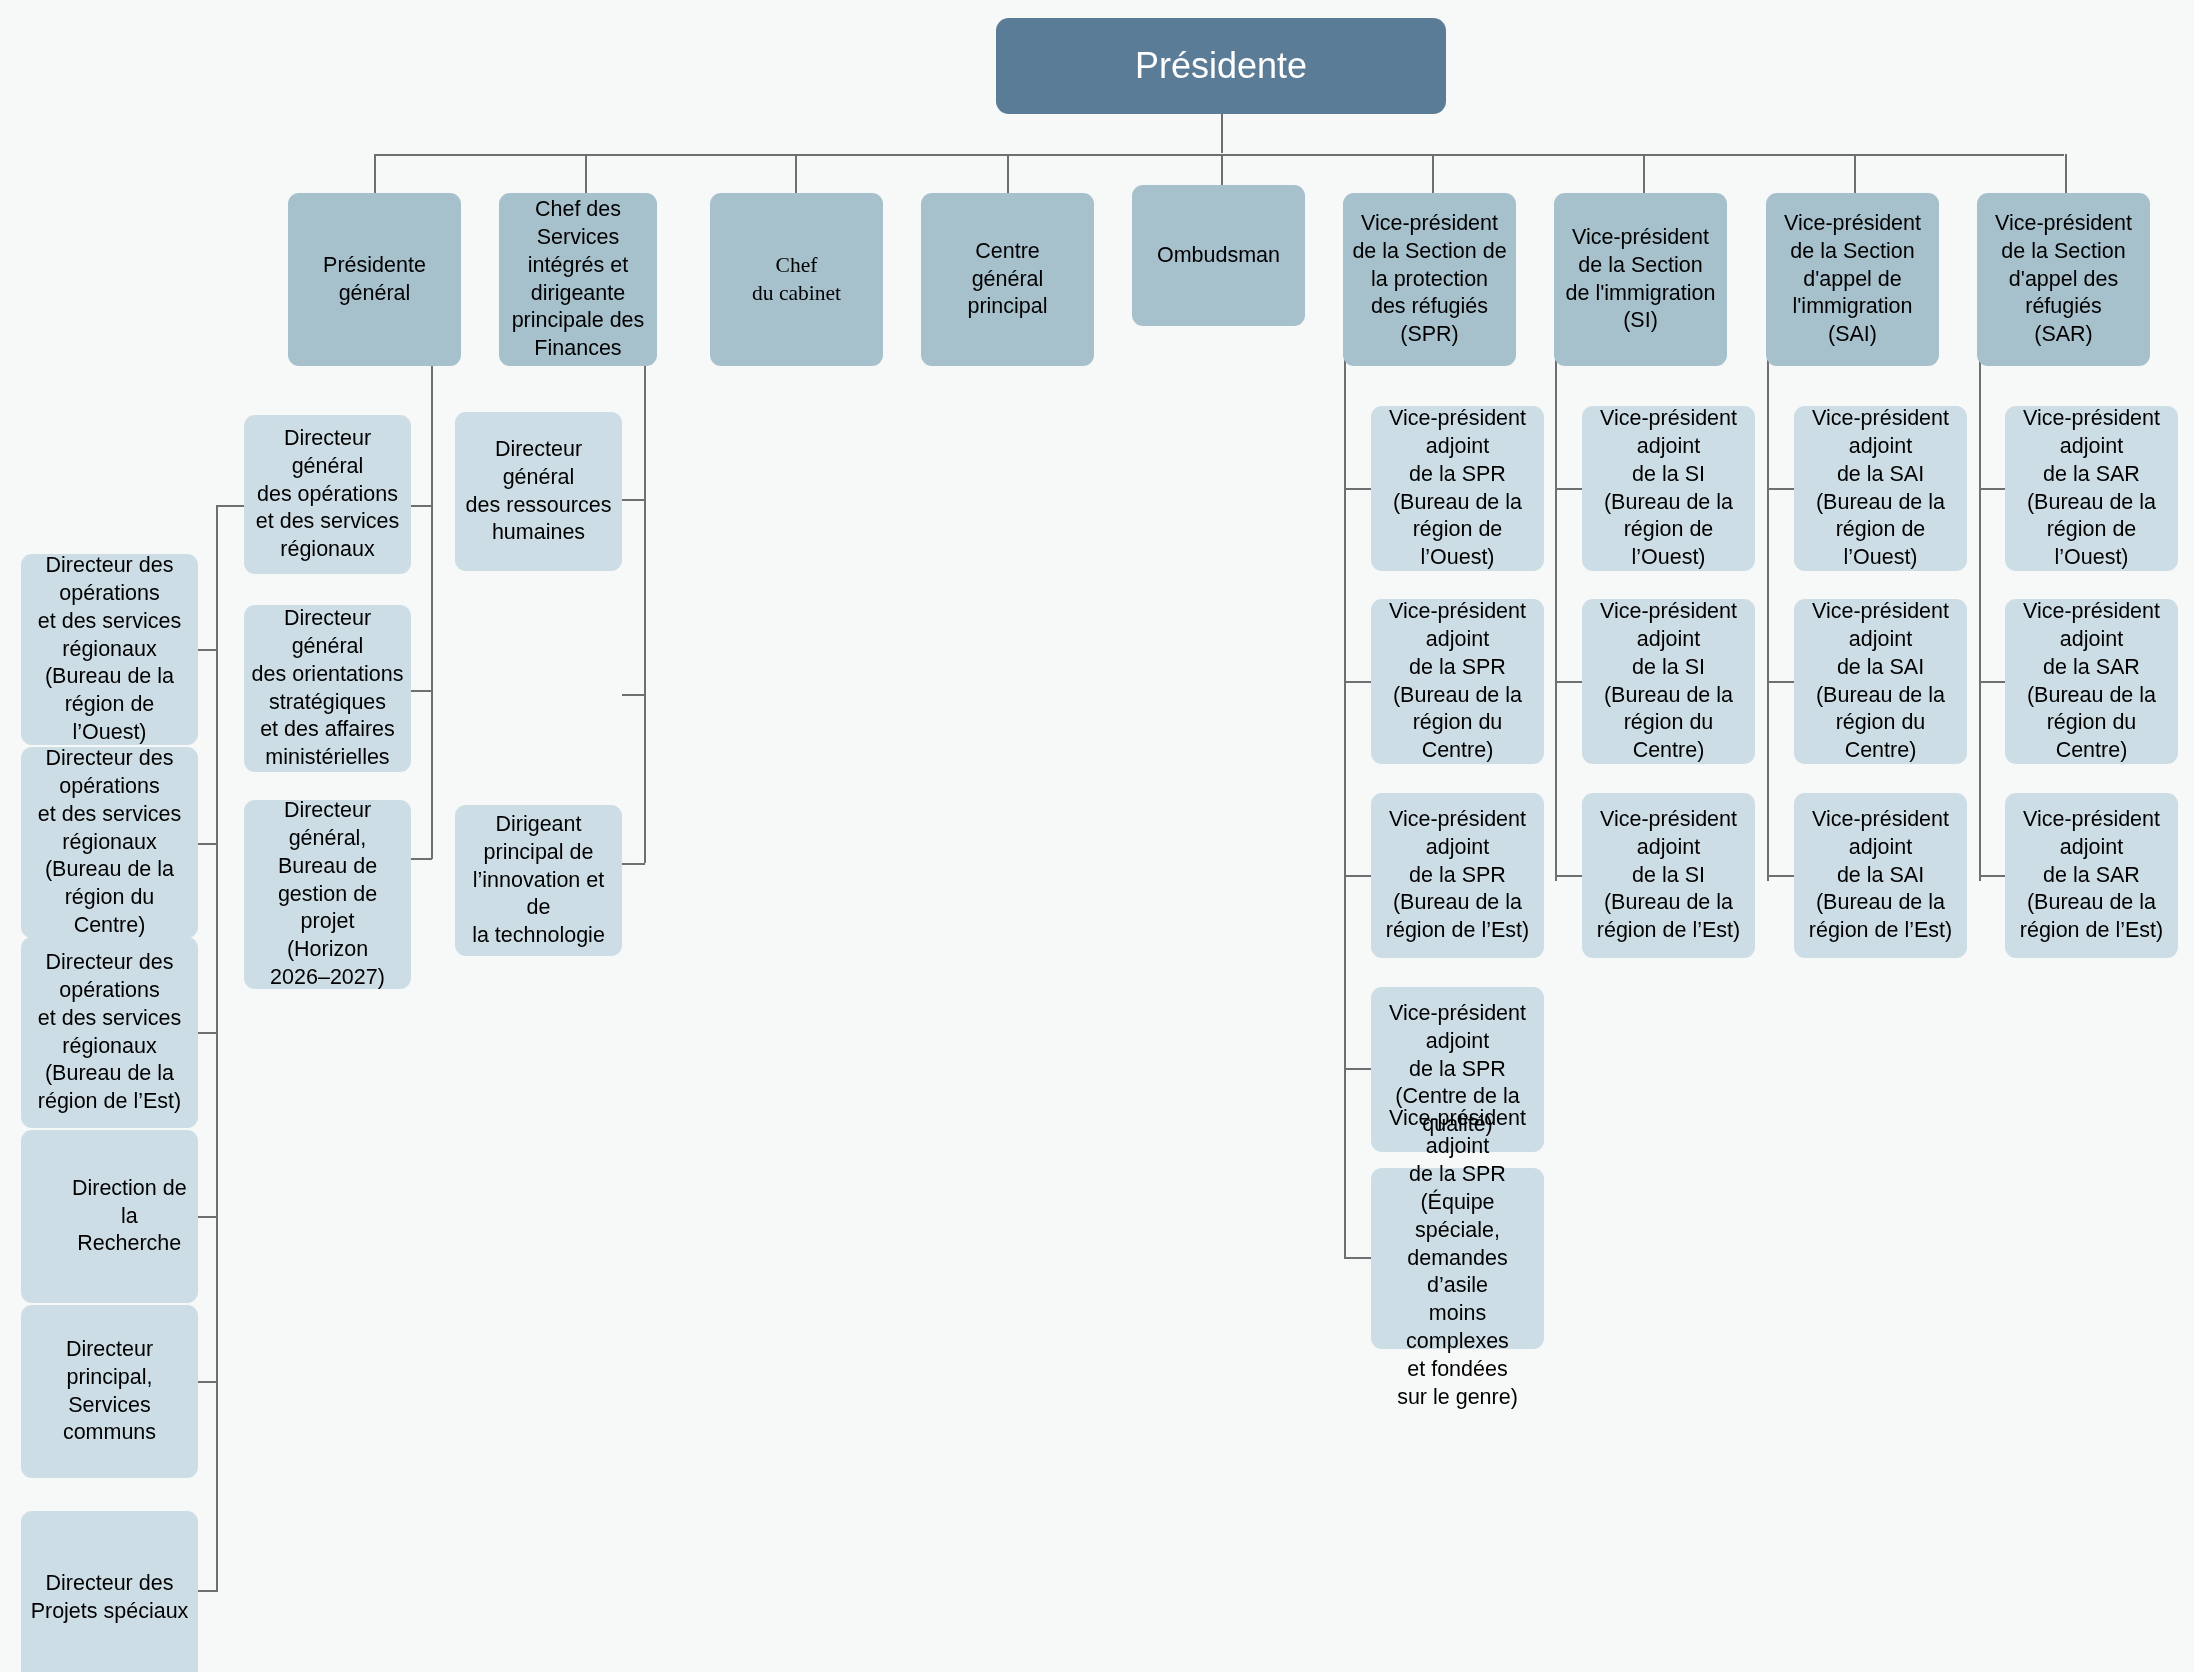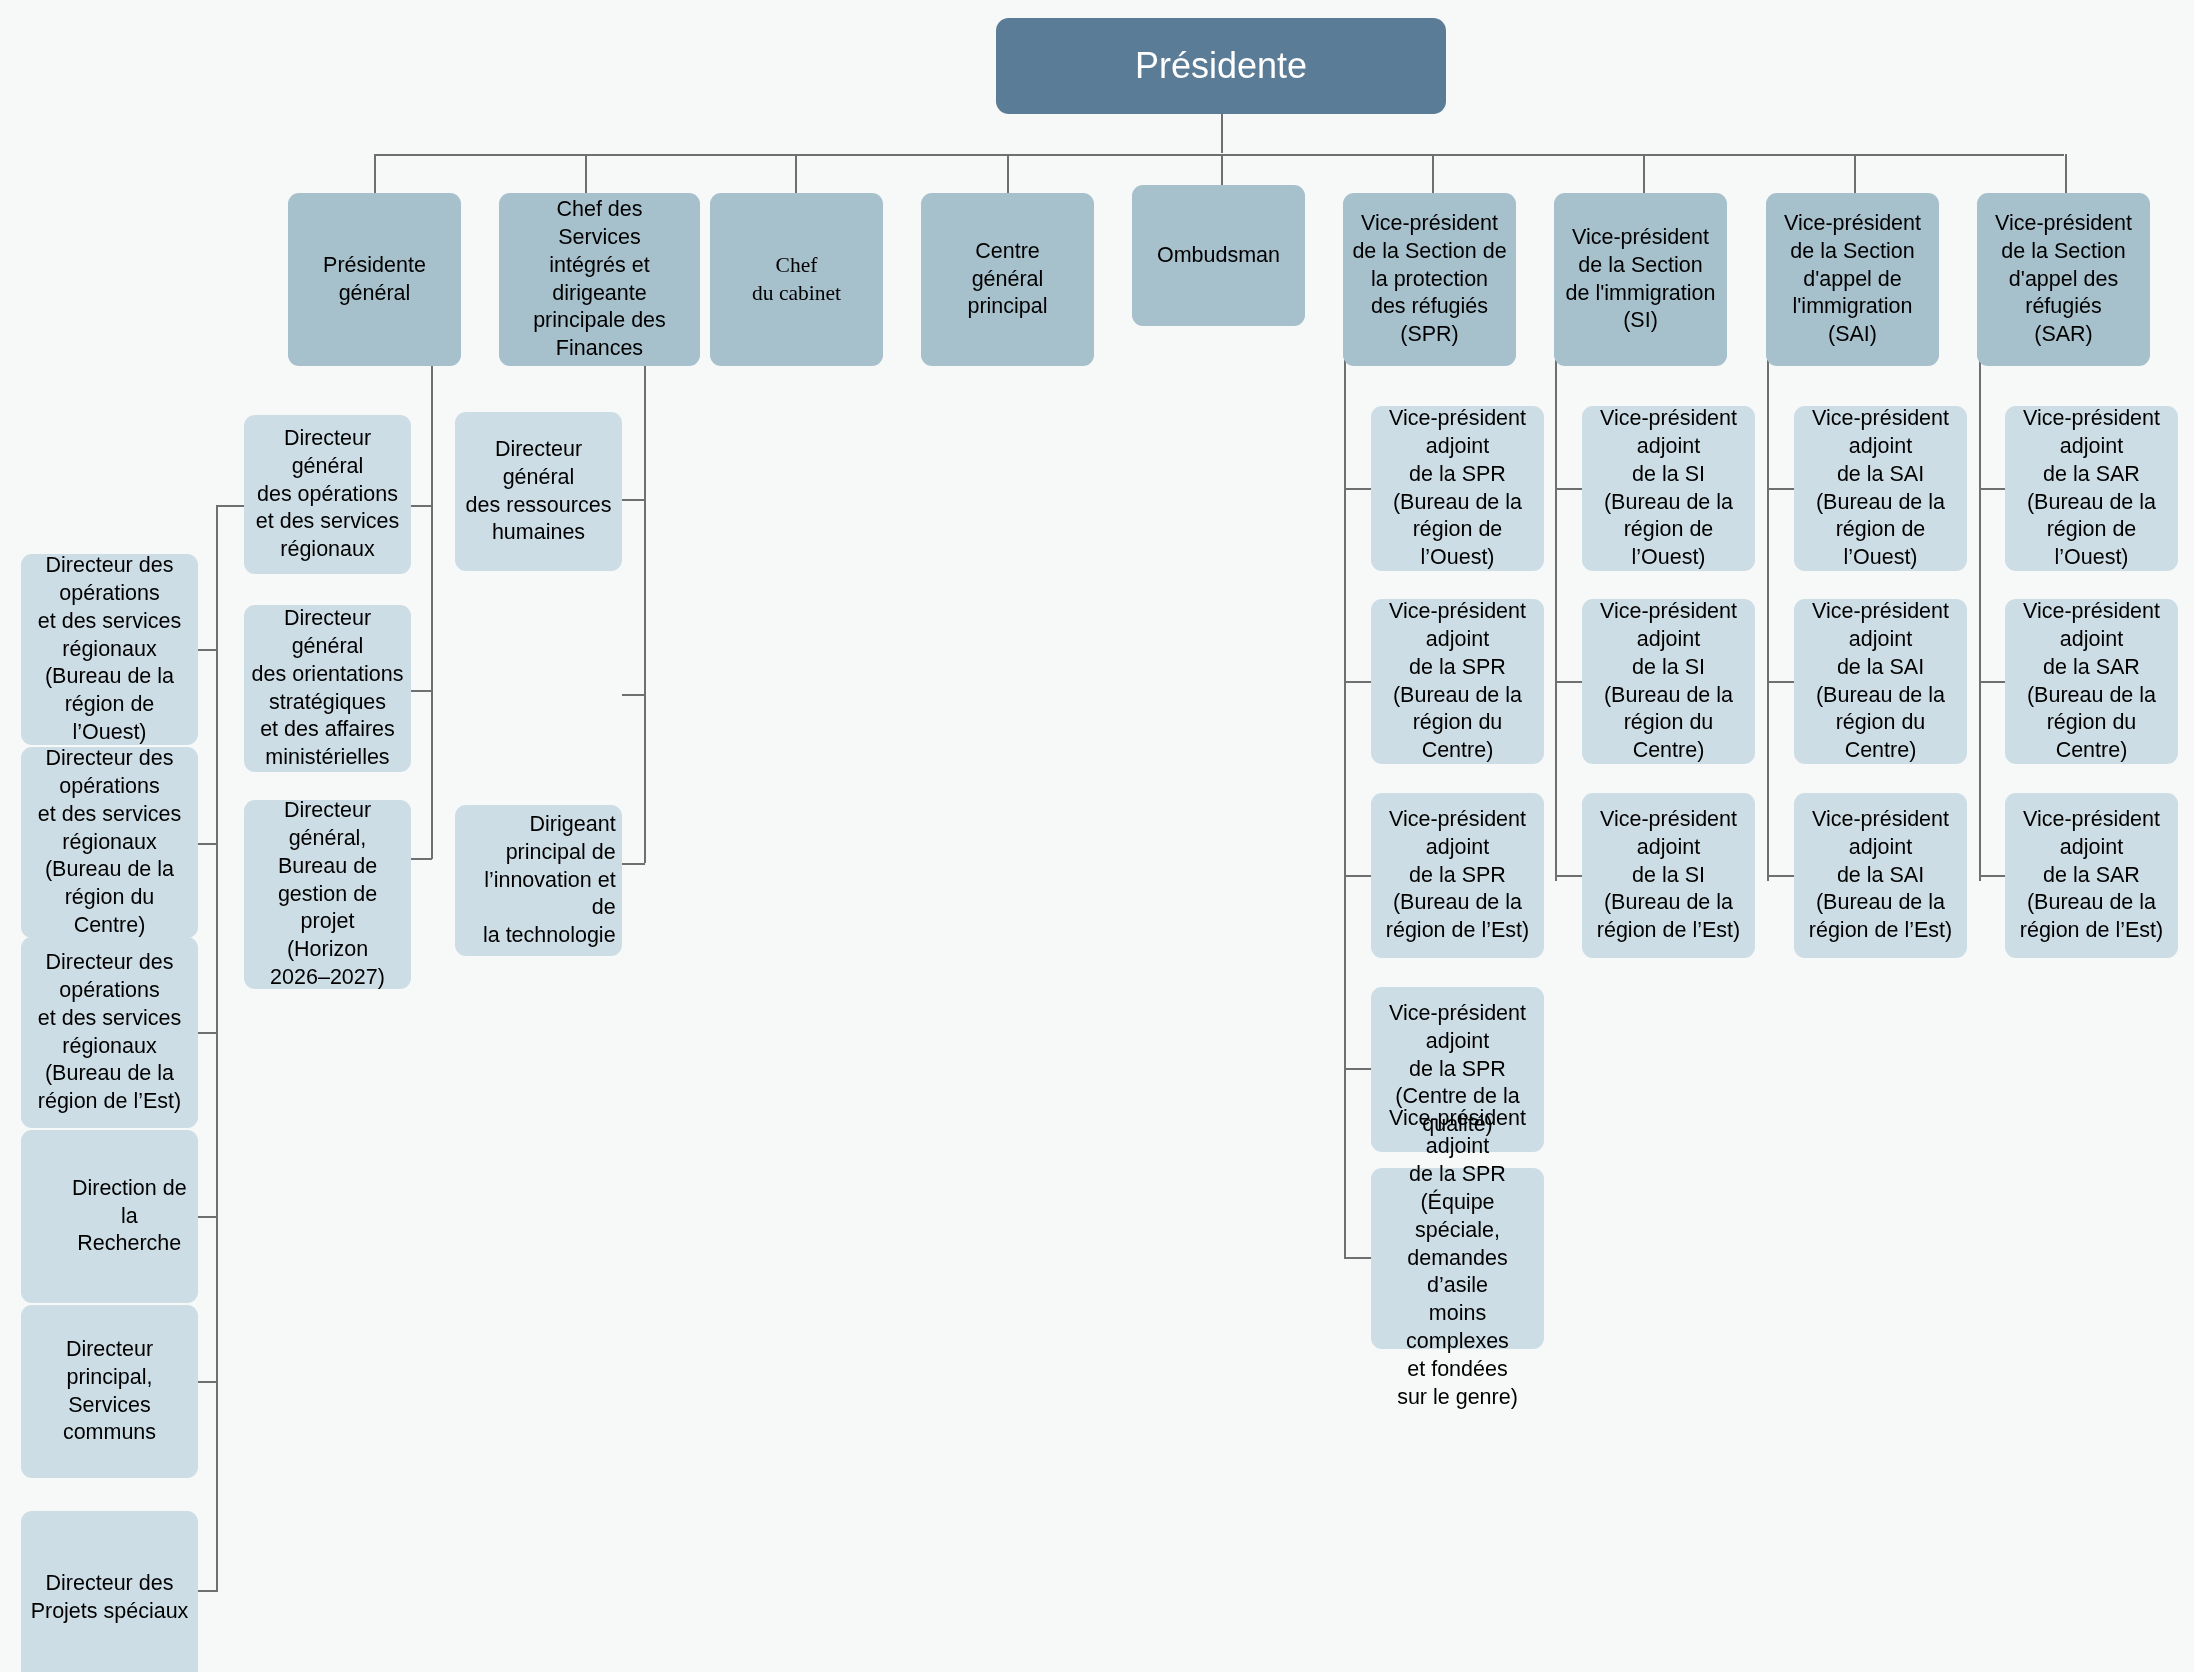--- a/index.html
+++ b/index.html
@@ -103,21 +103,21 @@
 
   <div class="ln lnv" style="left:1979px;top:360px;width:1.6px;height:521px;"></div>
   <div class="ln lnh" style="left:1979px;top:488px;width:27px;height:1.6px;"></div>
   <div class="ln lnh" style="left:1979px;top:681px;width:27px;height:1.6px;"></div>
   <div class="ln lnh" style="left:1979px;top:875px;width:27px;height:1.6px;"></div>
 
   <div class="node lvl1" style="left:996px;top:17.5px;width:450px;height:96px;">Présidente</div>
 
   <div class="node lvl2" style="left:288px;top:193px;width:173px;height:173px;">Présidente
 général</div>
-  <div class="node lvl2" style="left:499px;top:193px;width:201px;height:173px;">Chef des
+  <div class="node lvl2" style="left:499px;top:193px;width:158px;height:173px;">Chef des
 Services
 intégrés et
 dirigeante
 principale des
 Finances</div>
   <div class="node lvl2" style="left:710px;top:193px;width:173px;height:173px;font-family:Liberation Serif, serif;">Chef
 du cabinet</div>
   <div class="node lvl2" style="left:921px;top:193px;width:173px;height:173px;">Centre
 général
 principal</div>
@@ -180,21 +180,21 @@
   <div class="node lvl3" style="left:21px;top:1305px;width:177px;height:173px;">Directeur
 principal,
 Services
 communs</div>
   <div class="node lvl3" style="left:21px;top:1511px;width:177px;height:173px;">Directeur des
 Projets spéciaux</div>
 
   <div class="node lvl3" style="left:455px;top:412px;width:167px;height:159px;">Directeur général
 des ressources
 humaines</div>
-  <div class="node lvl3" style="left:455px;top:805px;width:167px;height:151px;text-align:right;">Dirigeant
+  <div class="node lvl3" style="left:455px;top:805px;width:167px;height:151px;">Dirigeant
 principal de
 l’innovation et de
 la technologie</div>
 
   <div class="node lvl3" style="left:1371px;top:406px;width:173px;height:165px;">Vice-président
 adjoint
 de la SPR
 (Bureau de la
 région de l’Ouest)</div>
   <div class="node lvl3" style="left:1371px;top:599px;width:173px;height:165px;">Vice-président

